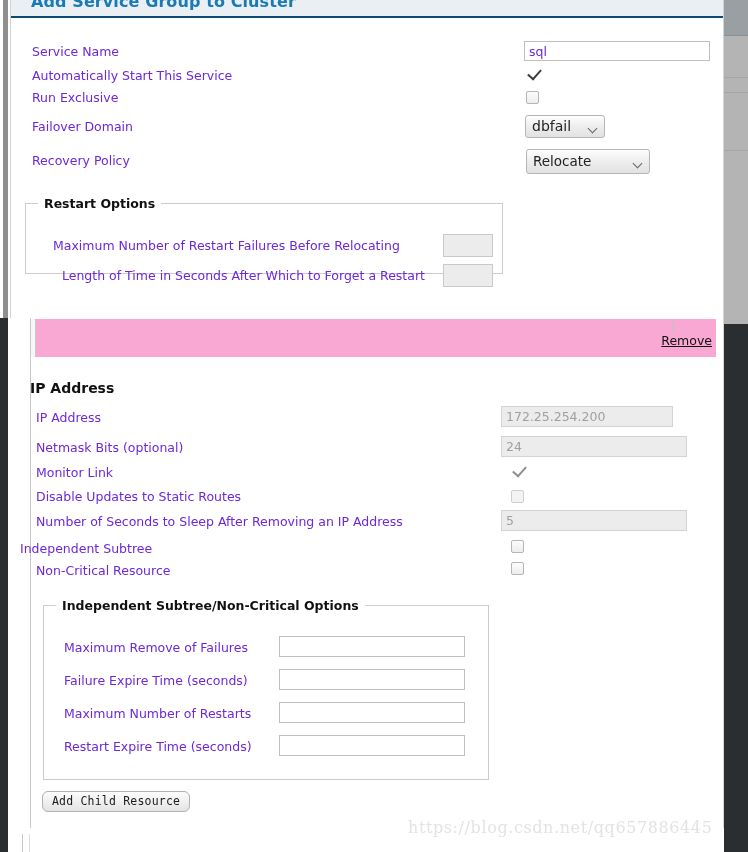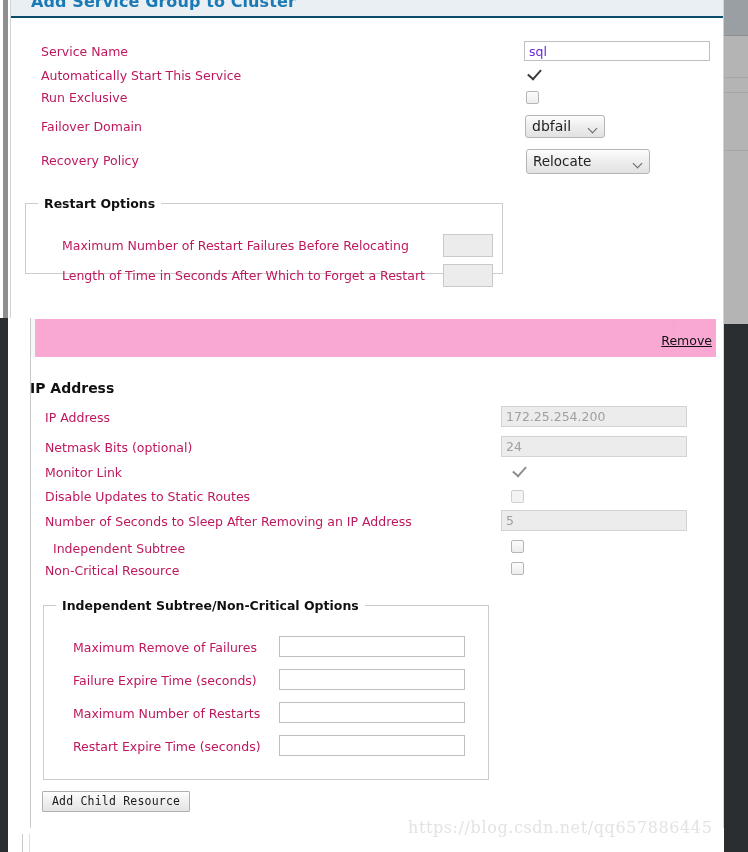--- a/index.html
+++ b/index.html
@@ -82,24 +82,23 @@
 
   
   .form-row {
     position: absolute;
     left: 0; width: 100%;
     height: 22px;
   }
   .lbl {
     position: absolute;
     font-size: 12.5px;
-    color: #be185d;
+    color: #6d28d9;
     white-space: nowrap;
     line-height: 16px;
-    margin-left: 9px;
   }
 
   
   .tinput {
     position: absolute;
     background: #ffffff;
     border: 1px solid #bfbfbf;
     font-size: 12.5px;
     color: #6d28d9;
     padding: 0 4px;
@@ -223,21 +222,21 @@
     position: absolute;
     font-size: 14px;
     font-weight: bold;
     color: #111111;
   }
 
   
   .btn {
     position: absolute;
     border: 1px solid #b0b0b0;
-    border-radius: 1px;
+    border-radius: 6px;
     background: linear-gradient(#fdfdfd 0%, #f0f0f0 50%, #e4e4e4 100%);
     font-size: 11.5px;
     color: #1b1b1b;
     font-family: "DejaVu Sans Mono", "Liberation Mono", monospace;
     letter-spacing: .2px;
     padding: 0 9px;
     height: 21px;
     line-height: 19px;
     cursor: pointer;
   }
@@ -322,40 +321,40 @@
         <span class="caret" style="top:10px;"></span>
       </div>
     </div>
 
     <div class="fset" style="left:14px; top:203px; width:478px; height:71px;">
       <span class="fset-legend">Restart Options</span>
 
       <span class="lbl" style="left:27px; top:34px;">Maximum Number of Restart Failures Before Relocating</span>
       <input class="tinput tiny" style="left: 417px; top: 30px; width: 50px; height: 23px;" type="text" value="">
 
-      <span class="lbl" style="left:27px; top:64px;">Length of Time in Seconds After Which to Forget a Restart</span>
+      <span class="lbl" style="left:36px; top:64px;">Length of Time in Seconds After Which to Forget a Restart</span>
       <input class="tinput tiny" style="left: 417px; top: 60px; width: 50px; height: 23px;" type="text" value="">
     </div>
   </div>
 
   <div class="bot-panel">
 
     <div class="bot-outer-border"></div>
 
     <div class="res-header">
       <div class="res-header-innerline"></div>
       <div class="res-header-tick"></div>
       <span class="remove-link">Remove</span>
     </div>
 
     <span class="section-title" style="left:22px; top:62px;">IP Address</span>
 
     <div class="form-row" style="top:88px;">
       <span class="lbl" style="left:28px; top:4px;">IP Address</span>
-      <input class="tinput disabled" style="left: 493px; top: 0px; width: 186px; height: 21px;" type="text" disabled="" value="172.25.254.200">
+      <input class="tinput disabled" style="left: 493px; top: 0px; width: 172px; height: 21px;" type="text" disabled="" value="172.25.254.200">
     </div>
 
     <div class="form-row" style="top:118px;">
       <span class="lbl" style="left:28px; top:4px;">Netmask Bits (optional)</span>
       <input class="tinput disabled" style="left: 493px; top: 0px; width: 186px; height: 21px;" type="text" disabled="" value="24">
     </div>
 
     <div class="form-row" style="top:144px;">
       <span class="lbl" style="left:28px; top:3px;">Monitor Link</span>
       <span class="cbx checked soft" style="left:503px; top:4px;"></span>
@@ -365,21 +364,21 @@
       <span class="lbl" style="left:28px; top:3px;">Disable Updates to Static Routes</span>
       <span class="cbx" style="left:503px; top:4px; border-color:#cfcfcf; background:#f3f3f3;"></span>
     </div>
 
     <div class="form-row" style="top:192px;">
       <span class="lbl" style="left:28px; top:4px;">Number of Seconds to Sleep After Removing an IP Address</span>
       <input class="tinput disabled" style="left: 493px; top: 0px; width: 186px; height: 21px;" type="text" disabled="" value="5">
     </div>
 
     <div class="form-row" style="top:220px;">
-      <span class="lbl" style="left:36px; top:3px;text-align:right;">Independent Subtree</span>
+      <span class="lbl" style="left:12px; top:3px;text-align:right;">Independent Subtree</span>
       <span class="cbx" style="left:503px; top:2px;"></span>
     </div>
 
     <div class="form-row" style="top:242px;">
       <span class="lbl" style="left:28px; top:3px;">Non-Critical Resource</span>
       <span class="cbx" style="left:503px; top:2px;"></span>
     </div>
 
     <div class="fset" style="left:35px; top:287px; width:446px; height:175px;">
       <span class="fset-legend">Independent Subtree/Non-Critical Options</span>

